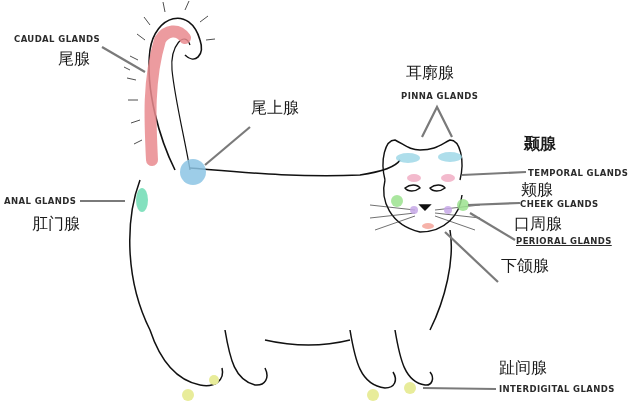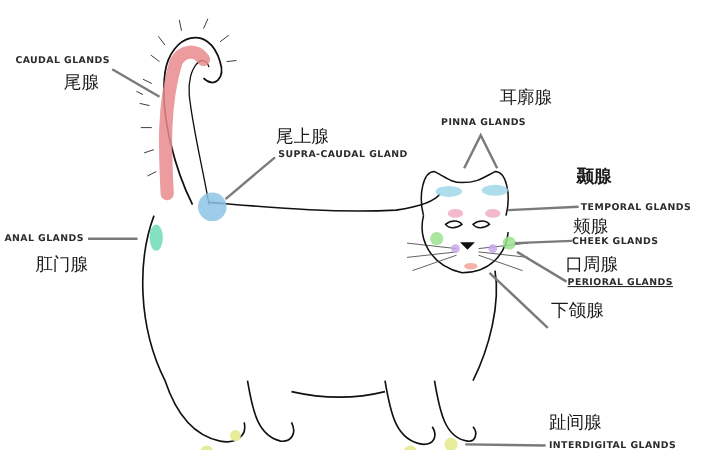--- a/index.html
+++ b/index.html
@@ -1,17 +1,17 @@
 <!DOCTYPE html>
 <html><head>
 <meta charset="utf-8">
 <style>
   html, body { margin: 0; padding: 0; background: #ffffff; }
   body { width: 640px; height: 409px; overflow: hidden; position: relative; font-family: "DejaVu Sans", sans-serif; }
-  .stage { position: absolute; left: 0; top: 16px; width: 640px; height: 366px; }
+  .stage { position: absolute; left: 0; top: 0; width: 640px; height: 366px; }
   svg.art { position: absolute; left: 0; top: 0; }
   .lbl-en {
     position: absolute;
     font-family: "DejaVu Sans", sans-serif;
     font-weight: bold;
     font-size: 8.5px;
     letter-spacing: 0.4px;
     color: #2b2b2b;
     white-space: nowrap;
     text-transform: uppercase;
@@ -104,26 +104,25 @@
       <path d="M470 213 L515 240"></path>
       <path d="M445 232 L498 282"></path>
       <path d="M423 388 L496 389"></path>
     </g>
   </svg>
 
   <div class="lbl-en" style="left:14px; top:34px;">CAUDAL GLANDS</div>
   <div class="lbl-zh" style="left:58px; top:49px;">尾腺</div>
 
   <div class="lbl-zh" style="left:251px; top:98px;">尾上腺</div>
-  <div class="lbl-en" style="left:253px; top:120px;">SUPRA-CAUDAL GLAND</div>
 
   <div class="lbl-en" style="left:4px; top:196px;">ANAL GLANDS</div>
   <div class="lbl-zh" style="left:32px; top:214px;">肛门腺</div>
 
-  <div class="lbl-zh" style="left:406px; top:63px;margin-left:48px;">耳廓腺</div>
+  <div class="lbl-zh" style="left:406px; top:63px;">耳廓腺</div>
   <div class="lbl-en" style="left:401px; top:91px;text-align:center;">PINNA GLANDS</div>
 
   <div class="lbl-zh" style="left:524px; top:134px;font-weight:bold;">颞腺</div>
   <div class="lbl-en" style="left:528px; top:168px;">TEMPORAL GLANDS</div>
 
   <div class="lbl-zh" style="left:521px; top:180px;">颊腺</div>
   <div class="lbl-en" style="left:520px; top:199px;">CHEEK GLANDS</div>
 
   <div class="lbl-zh" style="left:514px; top:214px;">口周腺</div>
   <div class="lbl-en" style="left:516px; top:236px;text-decoration:underline;">PERIORAL GLANDS</div>

